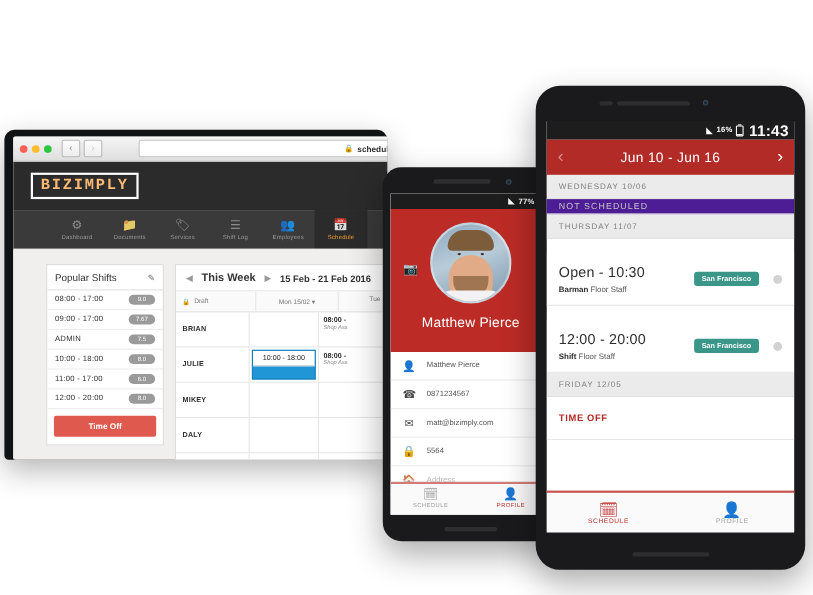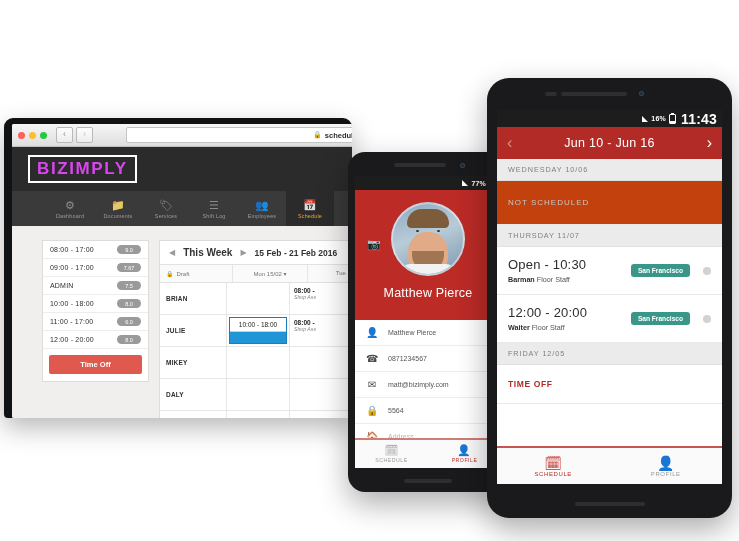--- a/index.html
+++ b/index.html
@@ -45,23 +45,23 @@
     padding:0 6px;gap:3px;overflow:hidden;
   }
   .urlbar .lock{font-size:7px;color:#4a4a4a;}
   .urltext{font-size:7.5px;color:#2c2c2c;font-weight:bold;white-space:nowrap;}
 
   
   .app-header{
     height:44px;background:#2b2b2b;display:flex;align-items:center;padding-left:16px;
   }
   .logo{
-    border:2px solid #fff;padding:2px 7px;color:#d946ef;
-    font-size:17px;letter-spacing:1.6px;font-weight:bold;
-    font-family:Liberation Sans, sans-serif;
+    border:2px solid #fff;padding:2px 7px;color:#fdba74;
+    font-size:14px;letter-spacing:1.6px;font-weight:bold;
+    font-family:Liberation Mono, monospace;
   }
   
   .app-nav{
     height:36px;background:#3a3a3a;display:flex;align-items:stretch;
     padding-left:34px;
   }
   .nav-item{
     width:48px;display:flex;flex-direction:column;align-items:center;
     justify-content:center;gap:2px;color:#9a9a9a;
   }
@@ -234,26 +234,26 @@
     justify-content:space-between;padding:0 10px;color:#fff;
   }
   .sch-head .chev{font-size:16px;line-height:16px;}
   .sch-head .chev.dim{opacity:.45;}
   .sch-title{font-size:12.5px;letter-spacing:.3px;}
   .day-head{
     background:#ebebeb;padding:6px 11px;font-size:7.3px;color:#808080;
     letter-spacing:.9px;border-bottom:1px solid #e0e0e0;
   }
   .notsch{
-    padding:17px 11px;font-size:8px;color:#c6c6c6;letter-spacing:1px;
-    border-bottom:1px solid #e8e8e8;background:#c2410c;
+    padding:2px 11px;font-size:8px;color:#c6c6c6;letter-spacing:1px;
+    border-bottom:1px solid #e8e8e8;background:#4c1d95;
   }
   .shift-item{
     display:flex;align-items:center;padding:10px 11px;background:#fff;
-    border-bottom:1px solid #e8e8e8;gap:6px;
+    border-bottom:1px solid #e8e8e8;gap:6px;margin-top:13px;
   }
   .si-left{flex:1;}
   .si-time{font-size:13px;color:#2e2e2e;letter-spacing:.2px;}
   .si-role{font-size:7.2px;color:#555;margin-top:3px;}
   .si-role b{color:#2e2e2e;text-align:right;}
   .badge{
     background:#3a9688;color:#fff;font-size:6.6px;font-weight:bold;
     padding:3px 7px;border-radius:3px;white-space:nowrap;
   }
   .dotgrey{width:8px;height:8px;border-radius:50%;background:#d2d2d2;margin-left:7px;}
@@ -323,20 +323,24 @@
         </div>
         <div class="nav-item">
           
           
         </div>
       </div>
 
       <div class="app-body">
 
         <div class="popular">
+          <div class="pop-head">
+            <span class="pop-title">Popular Shifts</span>
+            <span class="pop-edit">✎</span>
+          </div>
           <div class="pop-row">
             <span class="t">08:00 - 17:00</span>
             <span class="pill">9.0</span>
           </div>
           <div class="pop-row">
             <span class="t">09:00 - 17:00</span>
             <span class="pill">7.67</span>
           </div>
           <div class="pop-row">
             <span class="t">ADMIN</span>
@@ -517,21 +521,21 @@
           </div>
         </div>
         <span class="badge">San Francisco</span>
         <span class="dotgrey"></span>
       </div>
 
       <div class="shift-item">
         <div class="si-left">
           <div class="si-time">12:00 - 20:00</div>
           <div class="si-role">
-            <b>Waiter</b>
+            <b>Shift</b>
             <span>Floor Staff</span>
           </div>
         </div>
         <span class="badge">San Francisco</span>
         <span class="dotgrey"></span>
       </div>
 
       <div class="day-head">FRIDAY 12/05</div>
       <div class="timeoff-row">TIME OFF</div>
 

